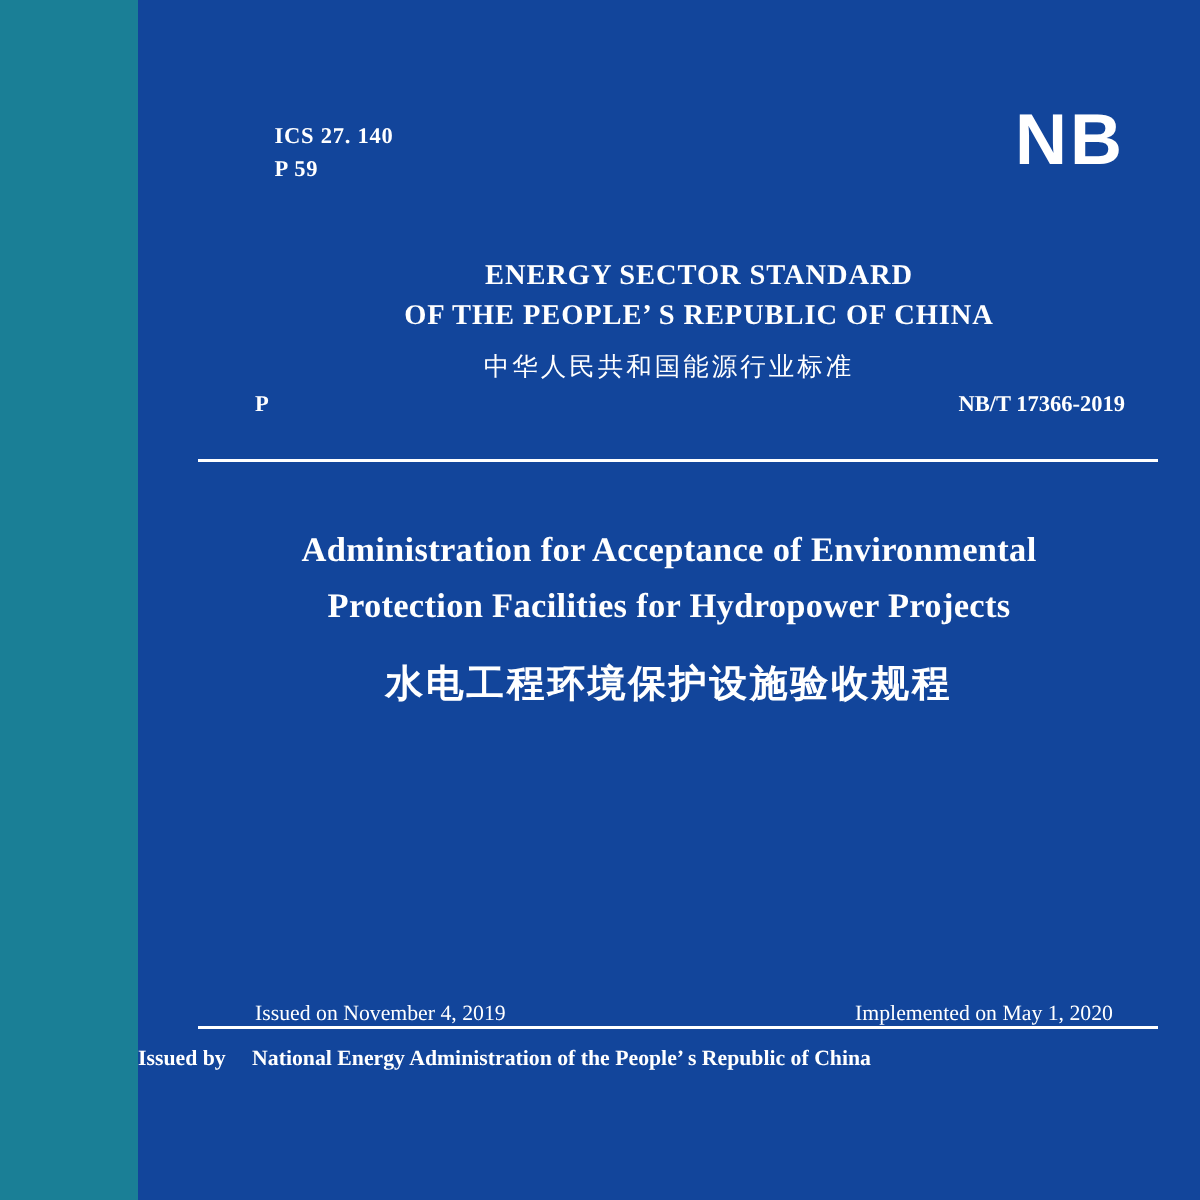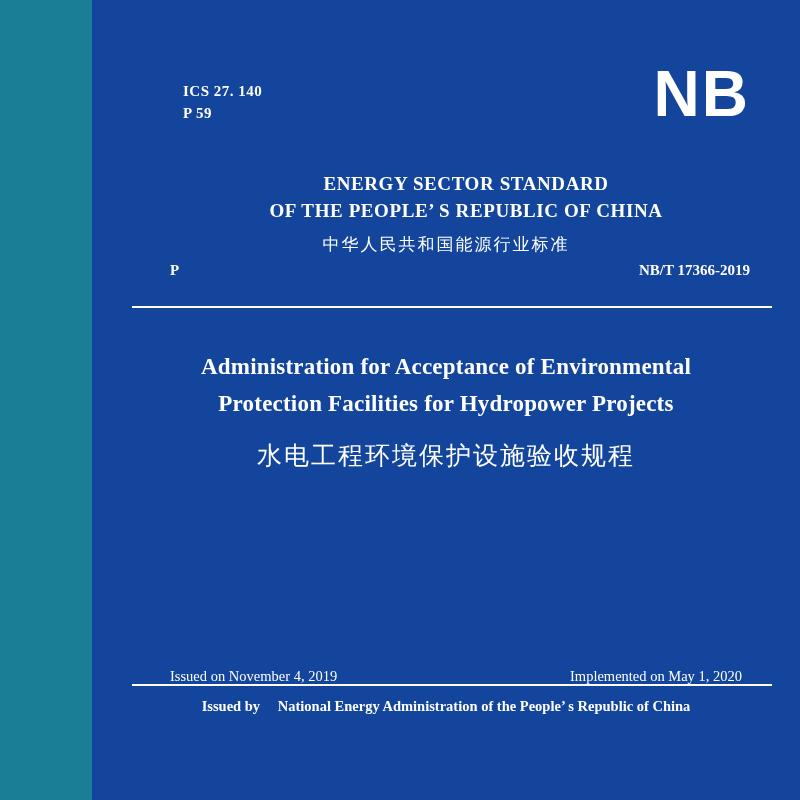--- a/index.html
+++ b/index.html
@@ -44,21 +44,21 @@
     letter-spacing: 0.5px;
     margin-left: 13px;
   }
   
   .nb-logo {
     position: absolute;
     right: 50px;
     top: 58px;
     font-family: "Liberation Sans", sans-serif;
     font-weight: bold;
-    font-size: 64px;
+    font-size: 48px;
     letter-spacing: 2px;
     line-height: 72px;
   }
   
   .org-block {
     position: absolute;
     left: 0;
     right: 0;
     top: 170px;
     text-align: center;
@@ -106,21 +106,21 @@
     top: 348px;
     text-align: center;
   }
   .title-en {
     font-weight: bold;
     font-size: 23px;
     line-height: 37px;
     letter-spacing: 0.2px;
   }
   .title-cn {
-    font-weight: normal;
+    font-weight: bold;
     font-size: 25px;
     letter-spacing: 2px;
     line-height: 40px;
     margin-top: 14px;
     font-family: "DejaVu Sans", sans-serif;
   }
   
   .dates-row {
     position: absolute;
     left: 78px;
@@ -129,21 +129,21 @@
     display: flex;
     justify-content: space-between;
     font-weight: normal;
     font-size: 14.5px;
   }
   .issuer-row {
     position: absolute;
     left: 0;
     right: 0;
     top: 698px;
-    text-align: center;
+    text-align: left;
     font-weight: bold;
     font-size: 14.5px;
   }
   .issuer-label { margin-right: 14px; }
 </style>
 </head>
 <body>
 
 <div id="page">
 

